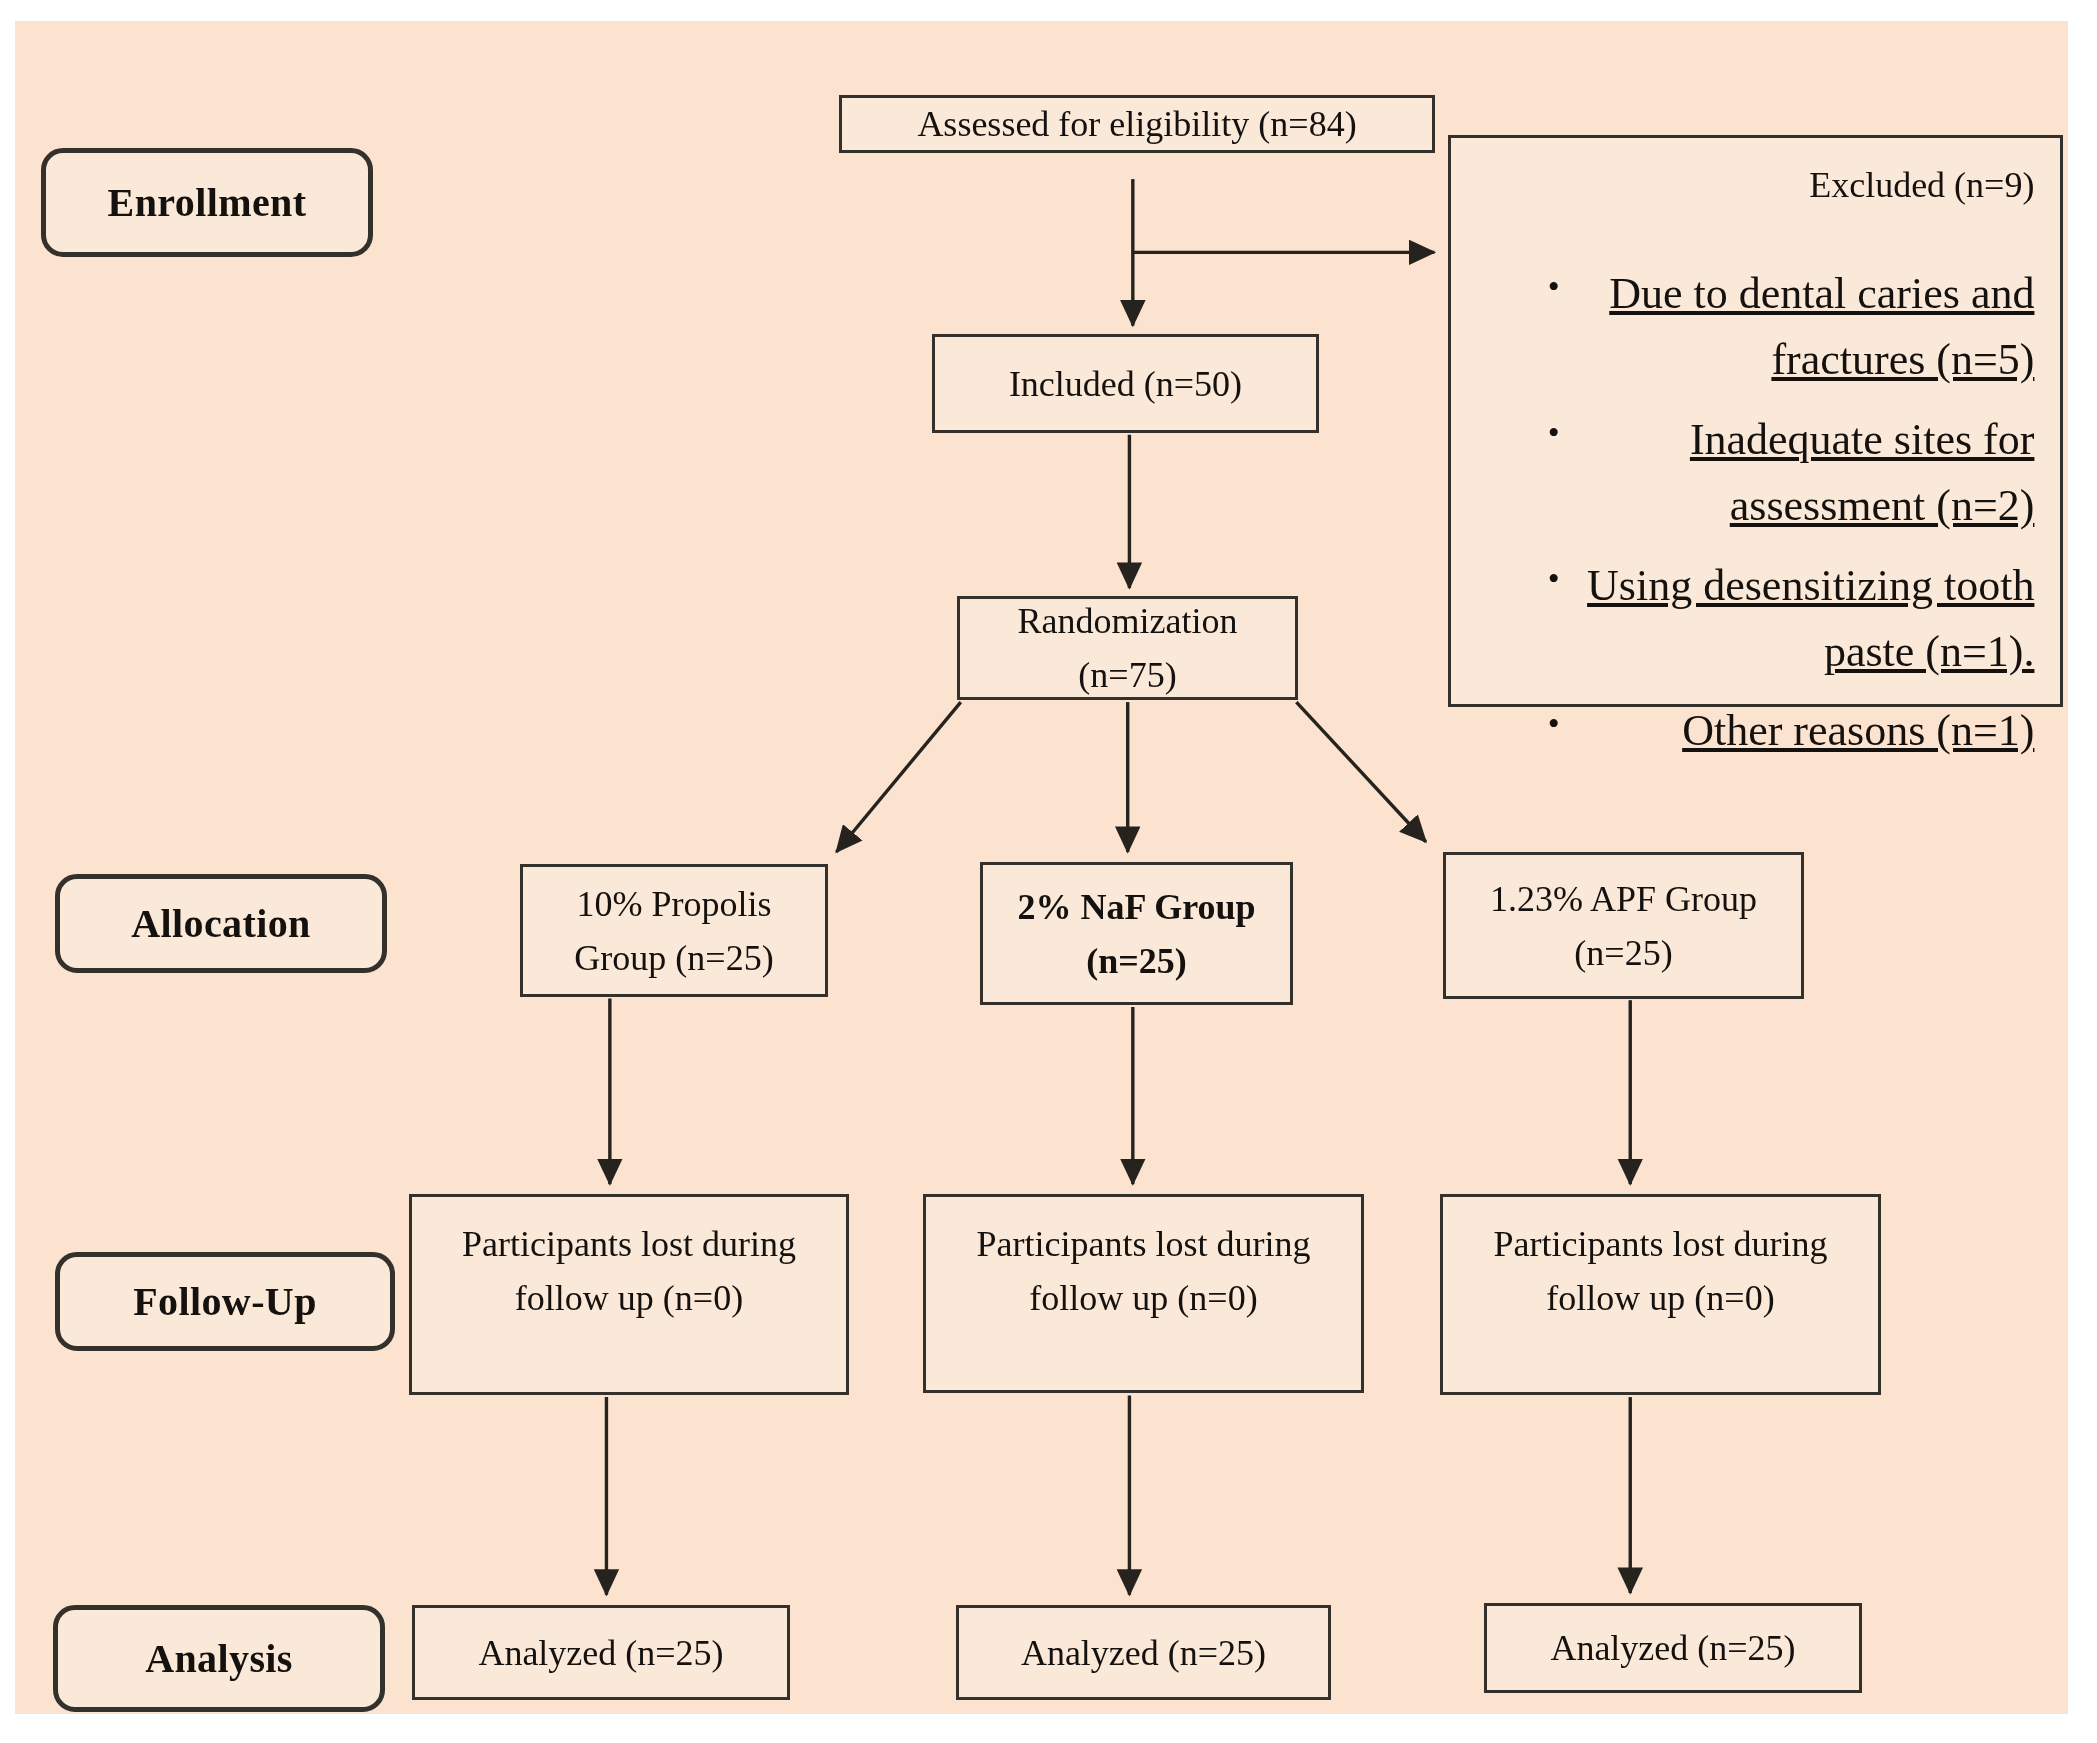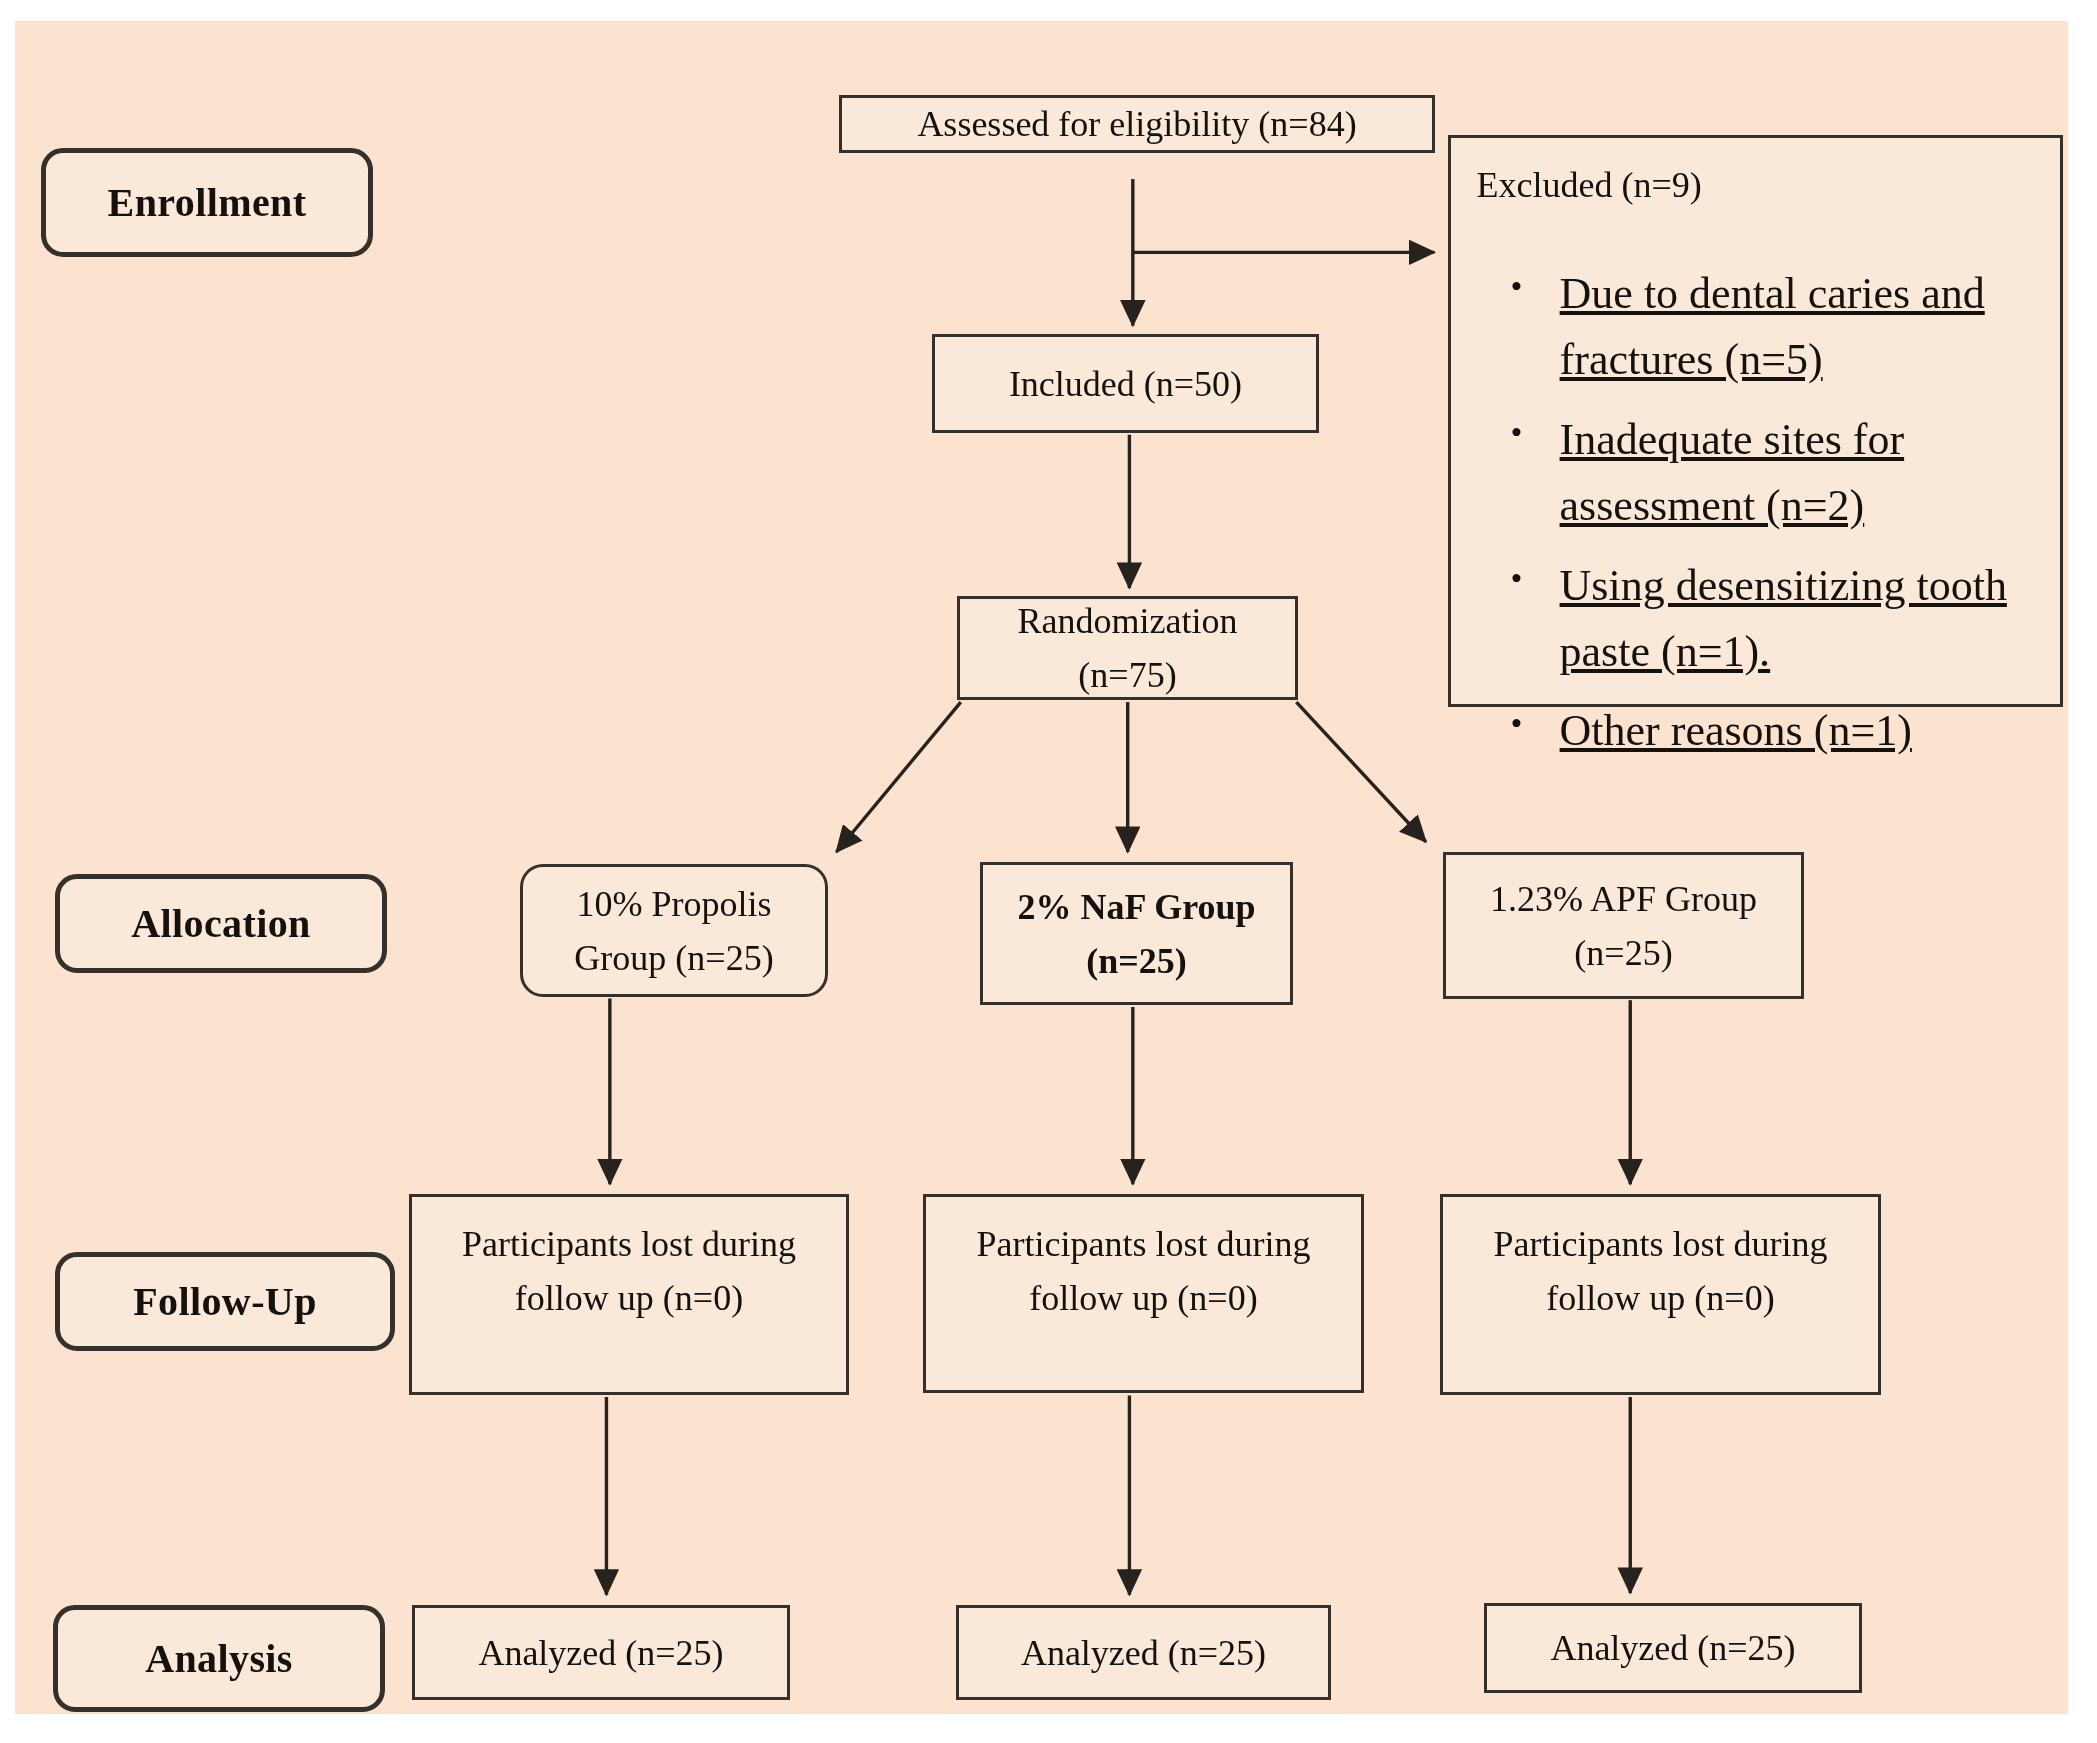--- a/index.html
+++ b/index.html
@@ -36,21 +36,21 @@
     position:absolute;
     background:var(--boxfill);
     border:3.4px solid var(--border);
     box-sizing:border-box;
     font-size:36px;line-height:1.5;
     display:flex;align-items:center;justify-content:center;
     text-align:center;
     padding:3.4px 12px;
   }
   .node.top-align{align-items:flex-start;padding-top:20.4px;}
-  .node.block{display:block;text-align:left;padding:20.4px 25.6px;}
+  .node.block{display:block;text-align:right;padding:20.4px 25.6px;}
   .excluded-title{font-size:36px;}
   ul.excl-list{list-style:none;margin:49px 0 0 0;padding:0 0 0 34px;}
   ul.excl-list li{display:flex;margin-bottom:13.6px;}
   ul.excl-list .bullet{width:49px;flex:0 0 49px;font-size:34px;line-height:1.5;}
   ul.excl-list .btext{flex:1;font-size:44px;line-height:1.5;text-decoration:underline;}
 </style>
 </head>
 <body>
 
 <div class="page">
@@ -104,21 +104,21 @@
         <span class="bullet">•</span>
         <span class="btext">Other reasons (n=1)</span>
       </li>
     </ul>
   </div>
 
   <div class="node" style="left:932px;top:334px;width:387px;height:99px;">Included (n=50)</div>
 
   <div class="node" style="left:957px;top:596px;width:341px;height:104px;">Randomization (n=75)</div>
 
-  <div class="node" style="left:520px;top:864px;width:308px;height:133px;border-radius:23px;">10% Propolis Group (n=25)</div>
+  <div class="node" style="left:520px;top:864px;width:308px;height:133px;">10% Propolis Group (n=25)</div>
   <div class="node" style="left:980px;top:862px;width:313px;height:143px;font-weight:bold;">2% NaF Group (n=25)</div>
   <div class="node" style="left:1443px;top:852px;width:361px;height:147px;">1.23% APF Group (n=25)</div>
 
   <div class="node top-align" style="left:409px;top:1194px;width:440px;height:201px;">Participants lost during follow up (n=0)</div>
   <div class="node top-align" style="left:923px;top:1194px;width:441px;height:199px;">Participants lost during follow up (n=0)</div>
   <div class="node top-align" style="left:1440px;top:1194px;width:441px;height:201px;">Participants lost during follow up (n=0)</div>
 
   <div class="node" style="left:412px;top:1605px;width:378px;height:95px;">Analyzed (n=25)</div>
   <div class="node" style="left:956px;top:1605px;width:375px;height:95px;">Analyzed (n=25)</div>
   <div class="node" style="left:1484px;top:1603px;width:378px;height:90px;">Analyzed (n=25)</div>

